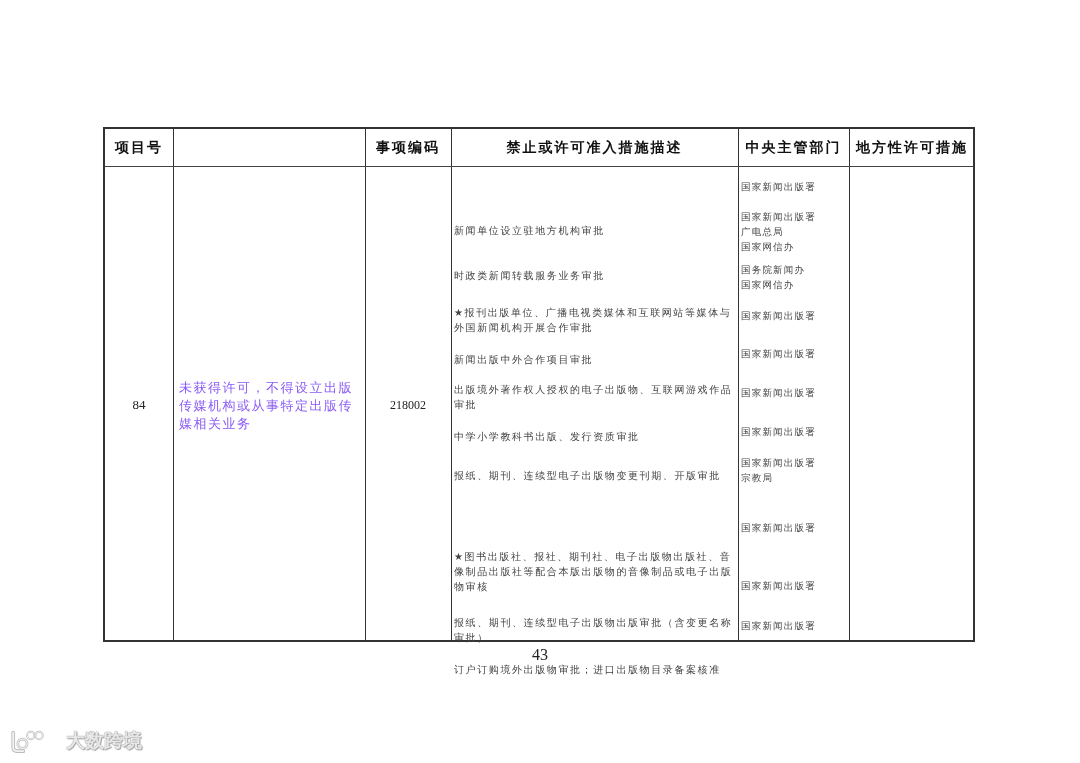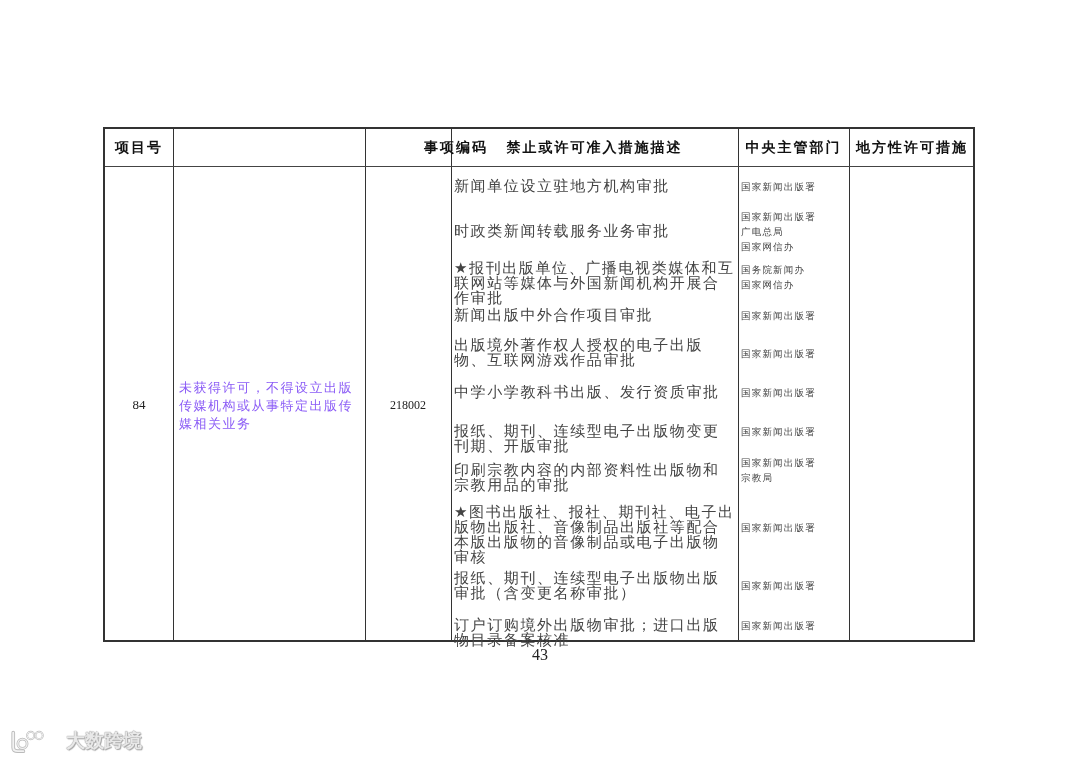--- a/index.html
+++ b/index.html
@@ -81,25 +81,26 @@
       font-size: 13px;
       line-height: 18px;
       letter-spacing: 1.5px;
       color: #8b5cf6;
       font-family: "DejaVu Sans", "Liberation Sans", sans-serif;
     }
     .desc {
       position: absolute;
       left: 349px;
       width: 282px;
-      font-size: 15px;
+      font-size: 10px;
       line-height: 15px;
       letter-spacing: 1.6px;
       color: #444;
       font-family: "DejaVu Sans", "Liberation Sans", sans-serif;
+      margin-top: 44px;
     }
     .dept {
       position: absolute;
       left: 636px;
       width: 106px;
       font-size: 9.5px;
       line-height: 15px;
       letter-spacing: 1.2px;
       color: #444;
       font-family: "DejaVu Sans", "Liberation Sans", sans-serif;
@@ -143,38 +144,37 @@
 
     <div class="vline" style="left:68px;"></div>
     <div class="vline" style="left:260px;"></div>
     <div class="vline" style="left:346px;"></div>
     <div class="vline" style="left:633px;"></div>
     <div class="vline" style="left:744px;"></div>
 
     <div class="hline" style="top:37px;"></div>
 
     <div class="hdr" style="left:0; width:68px;">项目号</div>
-    <div class="hdr" style="left:260px; width:86px;padding-left:48px;">事项编码</div>
+    <div class="hdr" style="left:260px; width:86px;">事项编码</div>
     <div class="hdr" style="left:346px; width:287px;">禁止或许可准入措施描述</div>
     <div class="hdr" style="left:633px; width:111px;">中央主管部门</div>
     <div class="hdr" style="left:744px; width:126px;">地方性许可措施</div>
 
     <div class="cell-center item-no" style="left:0; top:39px; width:68px; height:474px;">84</div>
     <div class="matter">未获得许可，不得设立出版传媒机构或从事特定出版传媒相关业务</div>
     <div class="cell-center code" style="left:260px; top:39px; width:86px; height:474px;">218002</div>
     <div class="cell-center" style="left:744px; top:39px; width:126px; height:474px;"></div>
 
     <div class="desc" style="top:50px;">新闻单位设立驻地方机构审批</div>
     <div class="desc" style="top:95px;">时政类新闻转载服务业务审批</div>
     <div class="desc" style="top:132px;">★报刊出版单位、广播电视类媒体和互联网站等媒体与外国新闻机构开展合作审批</div>
     <div class="desc" style="top:179px;">新闻出版中外合作项目审批</div>
     <div class="desc" style="top:209px;">出版境外著作权人授权的电子出版物、互联网游戏作品审批</div>
     <div class="desc" style="top:256px;">中学小学教科书出版、发行资质审批</div>
     <div class="desc" style="top:295px;">报纸、期刊、连续型电子出版物变更刊期、开版审批</div>
-    <div class="desc" style="top:334px;">印刷宗教内容的内部资料性出版物和宗教用品的审批</div>
     <div class="desc" style="top:376px;">★图书出版社、报社、期刊社、电子出版物出版社、音像制品出版社等配合本版出版物的音像制品或电子出版物审核</div>
     <div class="desc" style="top:442px;">报纸、期刊、连续型电子出版物出版审批（含变更名称审批）</div>
     <div class="desc" style="top:489px;">订户订购境外出版物审批；进口出版物目录备案核准</div>
 
     <div class="dept" style="top:50px;">
       <span>国家新闻出版署</span>
     </div>
     <div class="dept" style="top:80px;">
       <span>国家新闻出版署</span>
       <span>广电总局</span>

